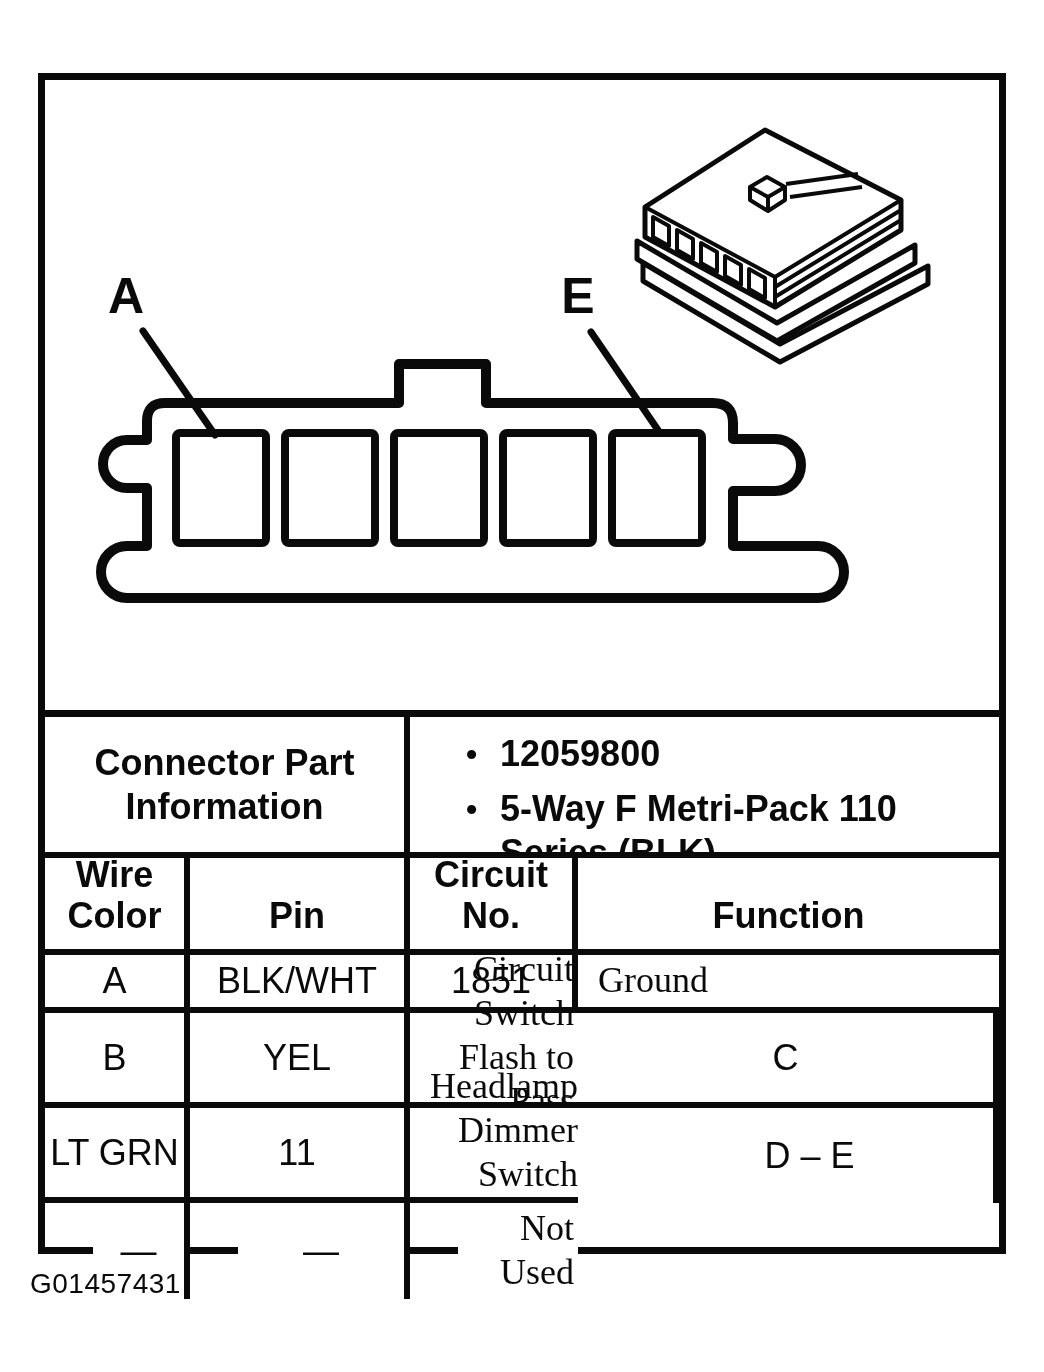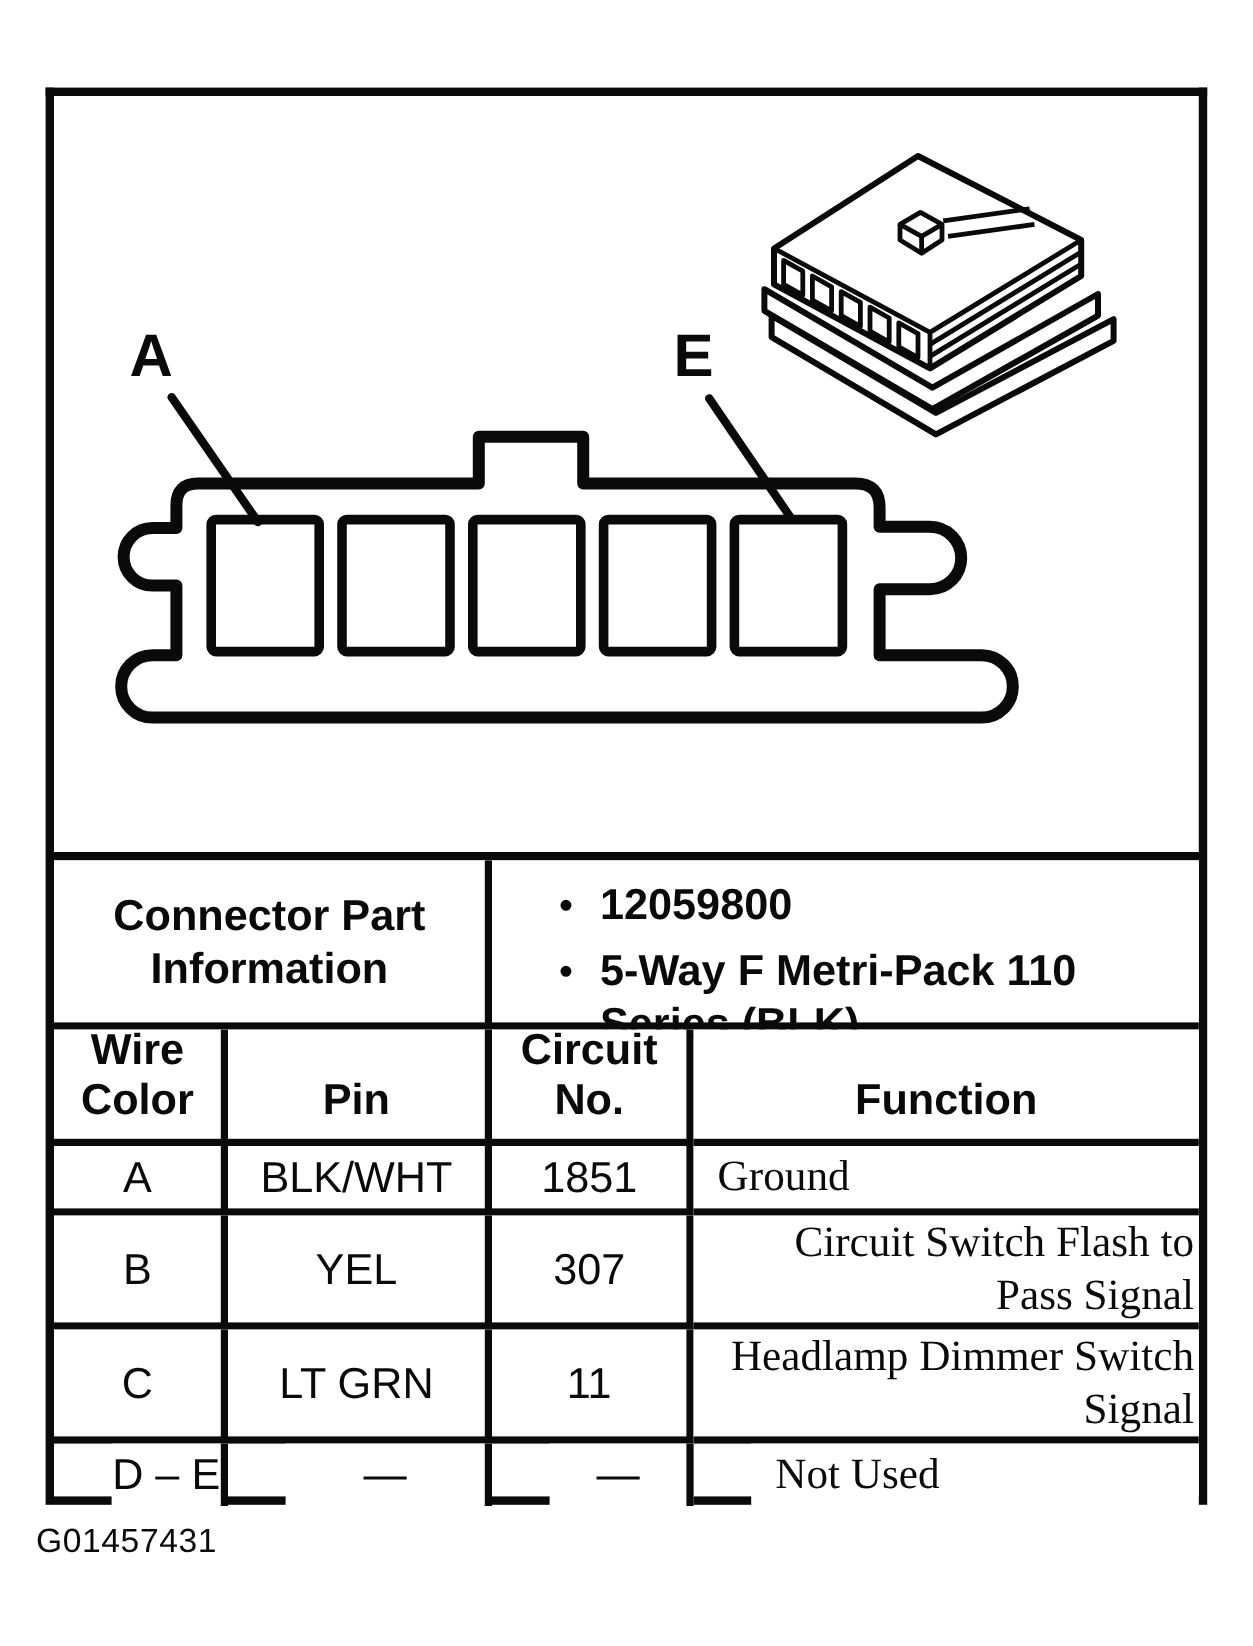--- a/index.html
+++ b/index.html
@@ -194,21 +194,20 @@
       <div>Function</div>
     </div>
 
     <div class="cell td">A</div>
     <div class="cell td">BLK/WHT</div>
     <div class="cell td">1851</div>
     <div class="cell td td-func no-r">Ground</div>
 
     <div class="cell td">B</div>
     <div class="cell td">YEL</div>
-    <div class="cell td">307</div>
     <div class="cell td td-func no-r">Circuit Switch Flash to Pass Signal</div>
 
     <div class="cell td">C</div>
     <div class="cell td">LT GRN</div>
     <div class="cell td">11</div>
     <div class="cell td td-func no-r">Headlamp Dimmer Switch Signal</div>
 
     <div class="cell td no-b">D – E</div>
     <div class="cell td no-b">—</div>
     <div class="cell td no-b">—</div>

